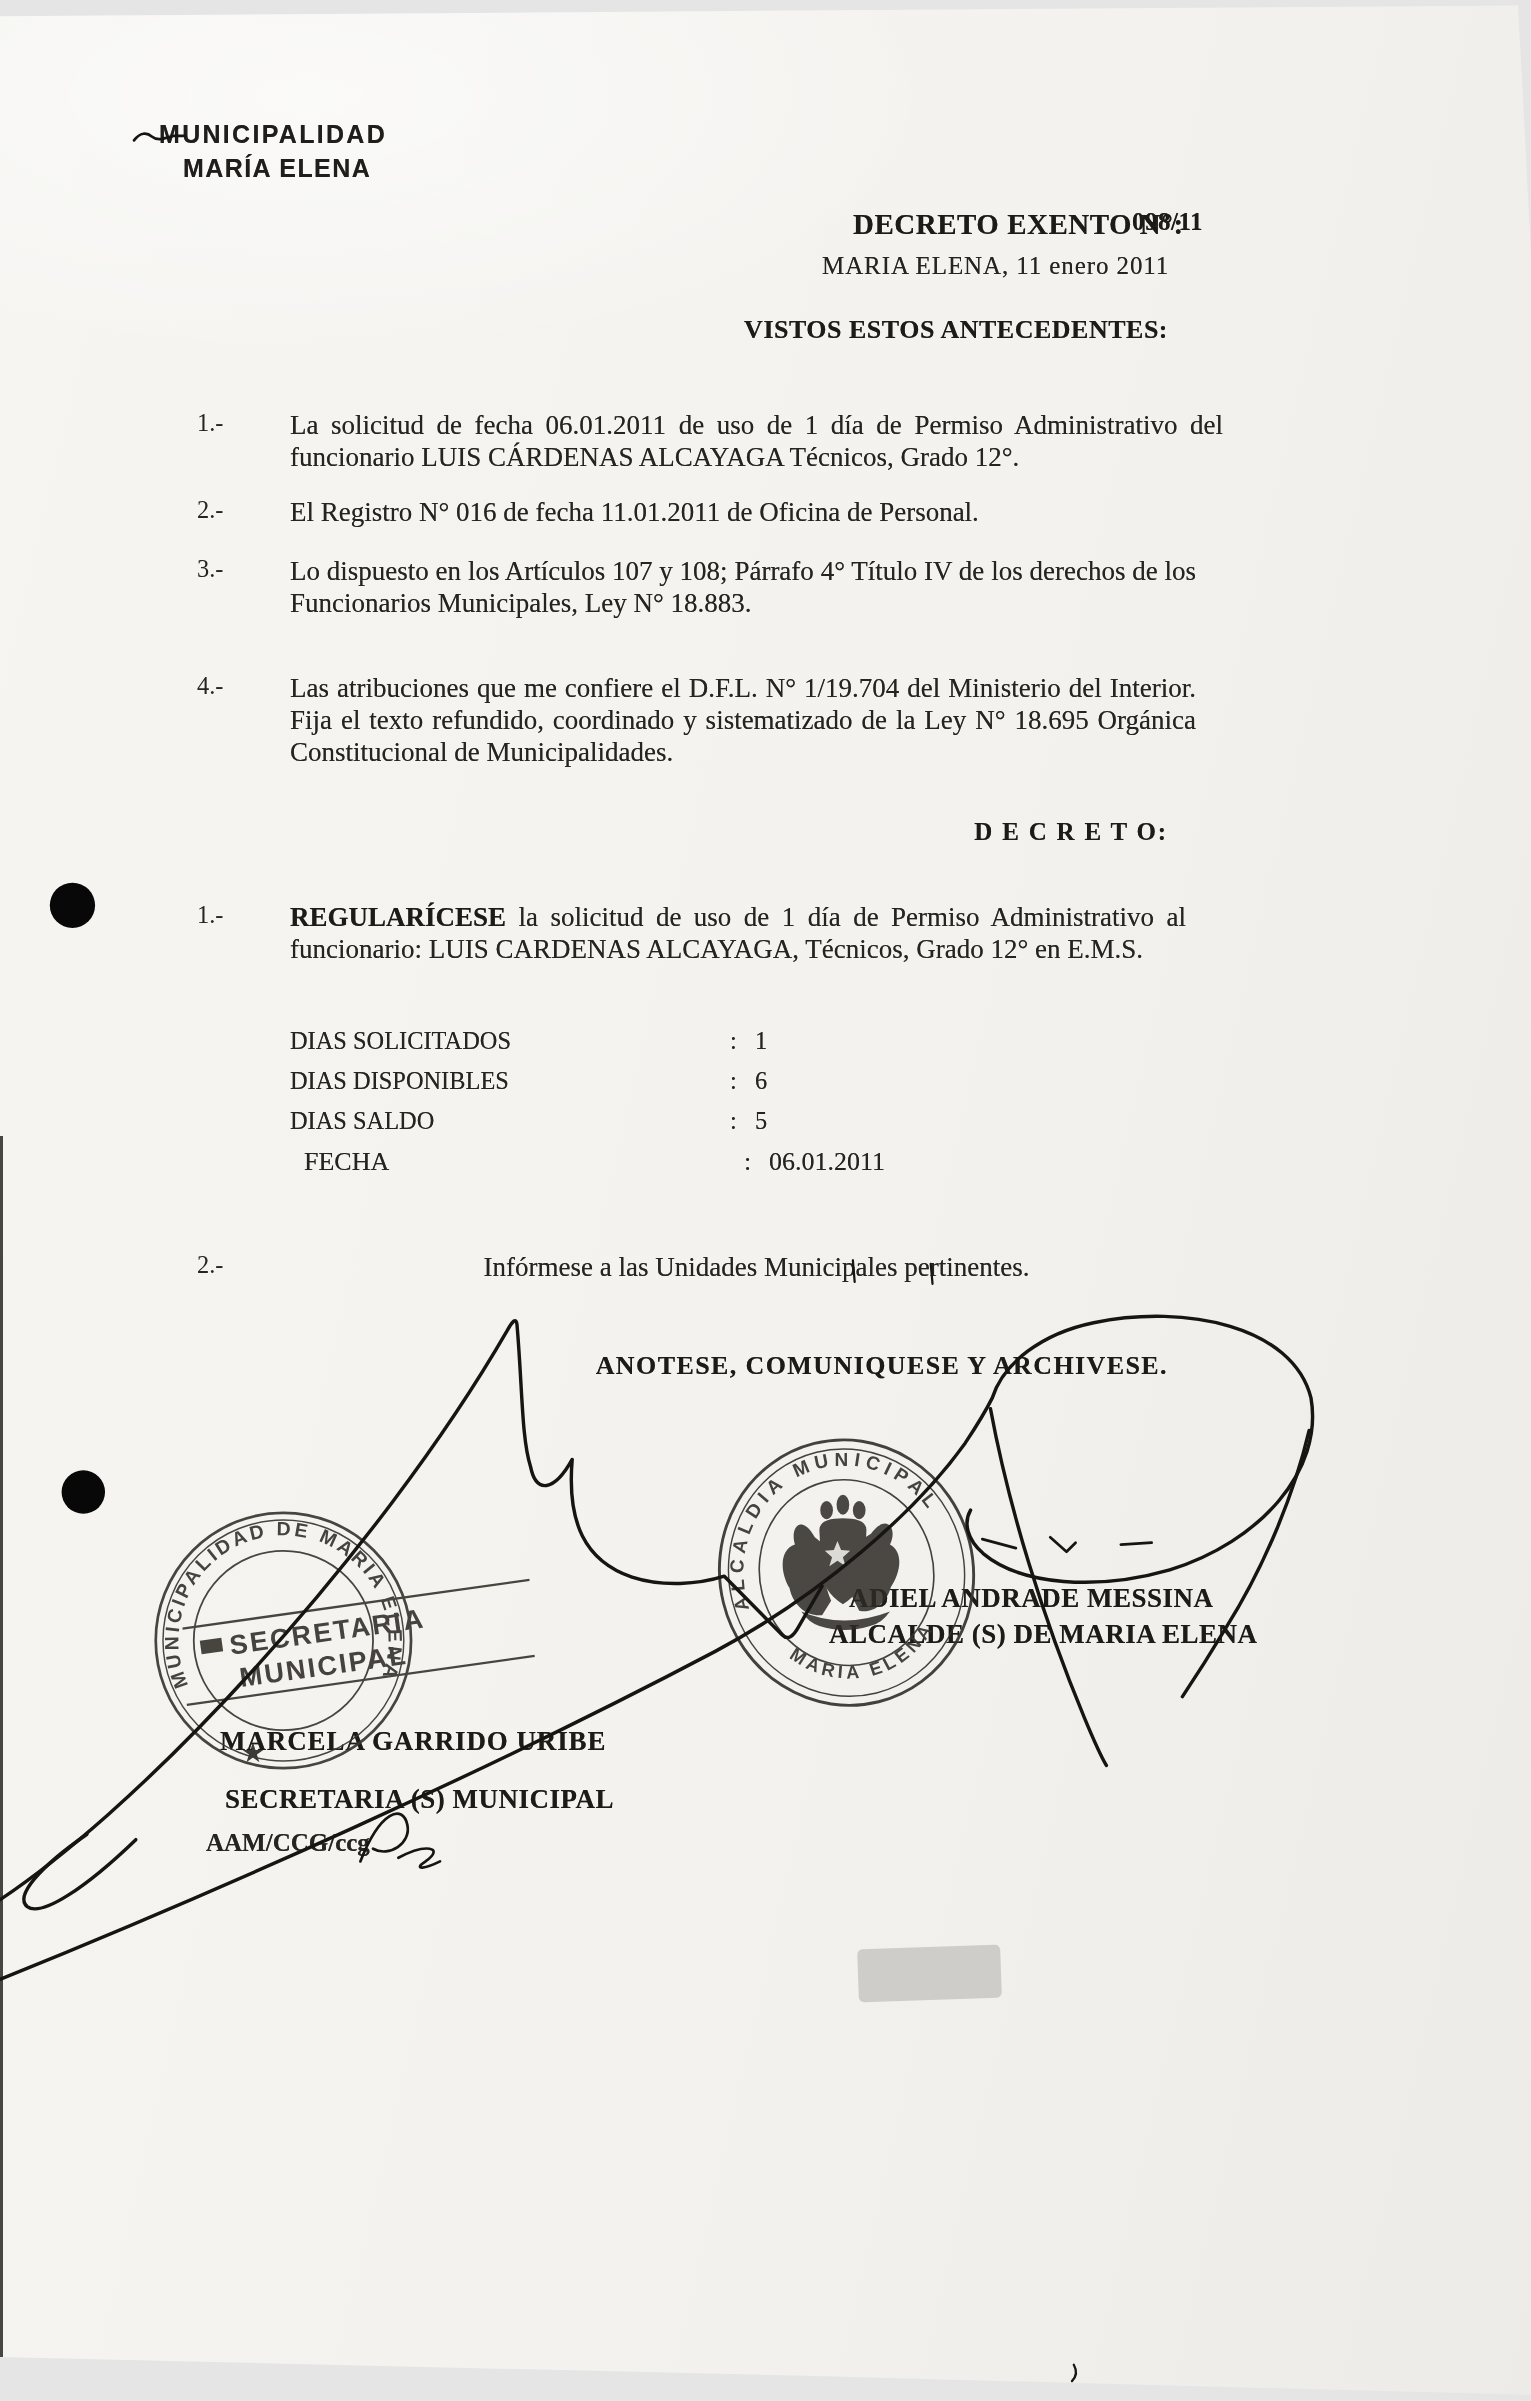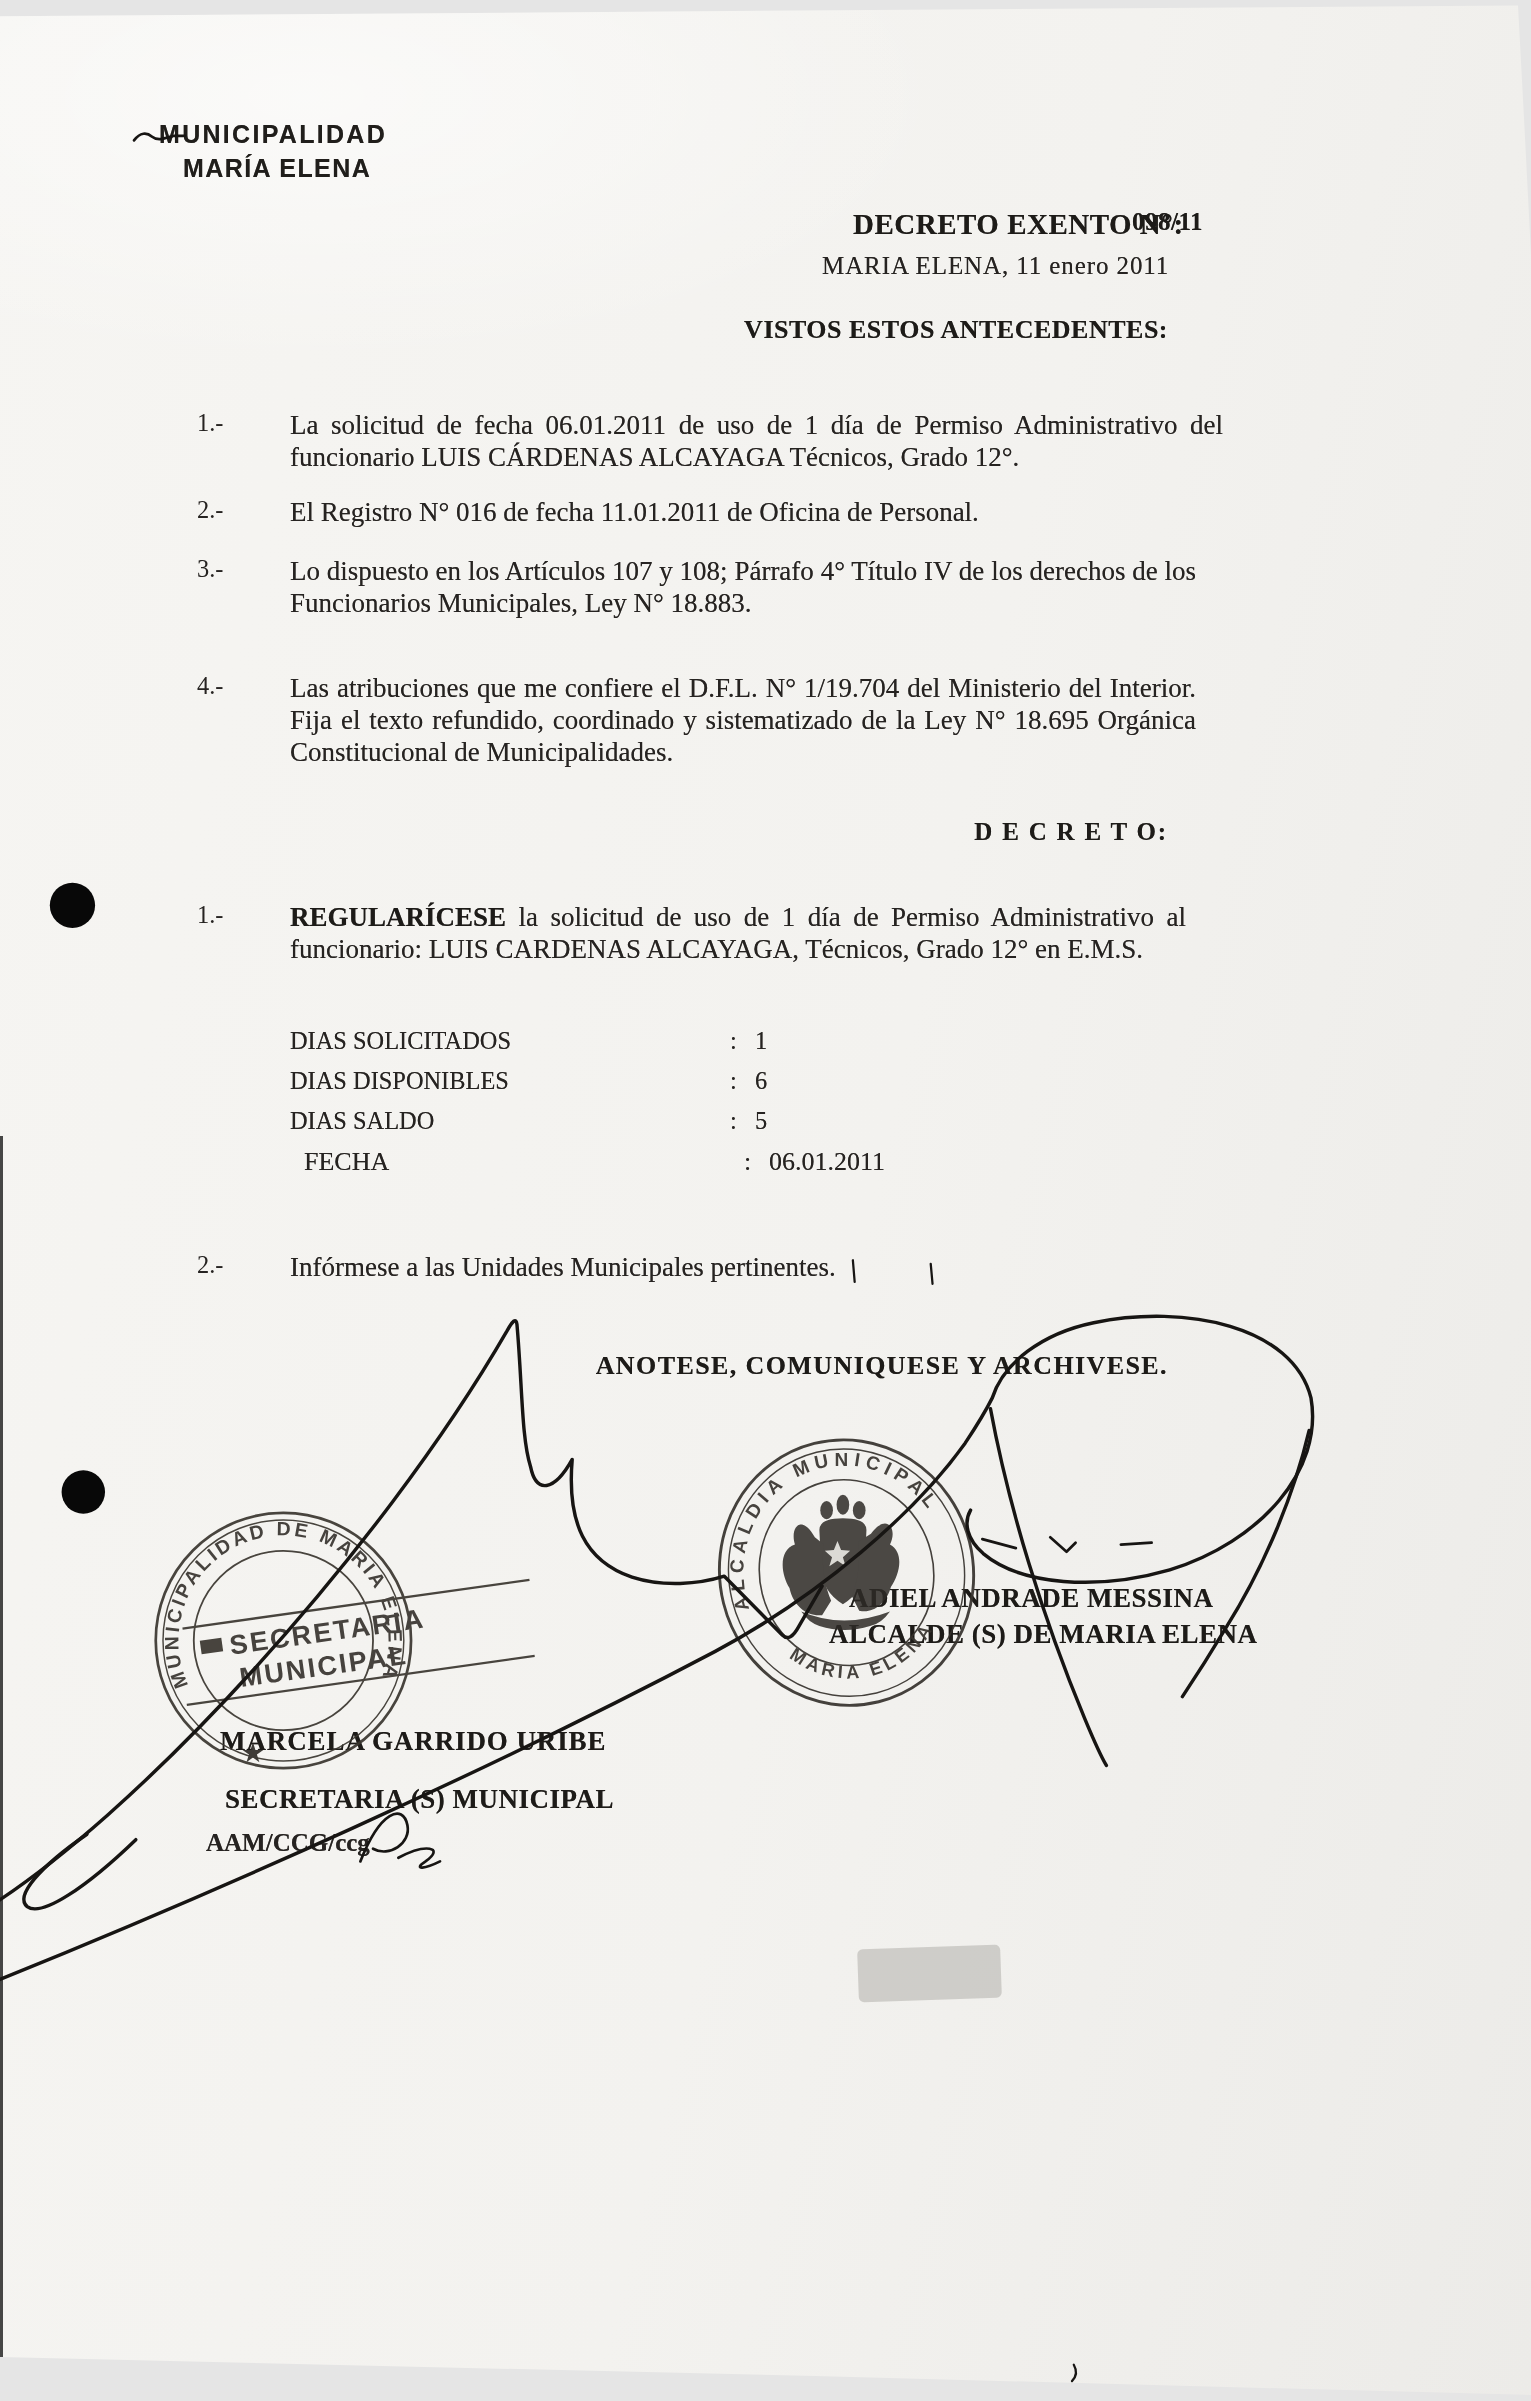--- a/index.html
+++ b/index.html
@@ -56,21 +56,21 @@
 
   <div class="num" style="top:901px;">1.-</div>
   <div class="par" style="left:290px;top:901px;width:896px;"><span class="b">REGULARÍCESE</span><span> la solicitud de uso de 1 día de Permiso Administrativo al funcionario: LUIS CARDENAS ALCAYAGA, Técnicos, Grado 12° en E.M.S.</span></div>
 
   <div class="t" style="left:290px;top:1027px;font-size:24.4px;"><span>DIAS SOLICITADOS</span><span style="position:absolute;left:440px;">:</span><span style="position:absolute;left:465px;">1</span></div>
   <div class="t" style="left:290px;top:1067px;font-size:24.4px;"><span>DIAS DISPONIBLES</span><span style="position:absolute;left:440px;">:</span><span style="position:absolute;left:465px;">6</span></div>
   <div class="t" style="left:290px;top:1107px;font-size:24.4px;"><span>DIAS SALDO</span><span style="position:absolute;left:440px;">:</span><span style="position:absolute;left:465px;">5</span></div>
   <div class="t" style="left:304px;top:1147px;font-size:26px;"><span>FECHA</span><span style="position:absolute;left:440px;">:</span><span style="position:absolute;left:465px;">06.01.2011</span></div>
 
   <div class="num" style="top:1251px;">2.-</div>
-  <div class="par" style="left:290px;top:1251px;width:933px;text-align:left;">Infórmese a las Unidades Municipales pertinentes.</div>
+  <div class="par" style="left:290px;top:1251px;width:933px;text-align:center;">Infórmese a las Unidades Municipales pertinentes.</div>
 
   <div class="t b ctr" style="top:1351px;font-size:26px;letter-spacing:1.4px;">ANOTESE, COMUNIQUESE Y ARCHIVESE.</div>
 
   <div class="t b" style="left:849px;top:1583px;font-size:27px;letter-spacing:0.5px;">ADIEL ANDRADE MESSINA</div>
   <div class="t b" style="left:829px;top:1619px;font-size:27px;letter-spacing:0.5px;">ALCALDE (S) DE MARIA ELENA</div>
   <div class="t b" style="left:220px;top:1726px;font-size:27px;letter-spacing:0.9px;">MARCELA GARRIDO URIBE</div>
   <div class="t b" style="left:225px;top:1784px;font-size:27px;letter-spacing:0.5px;">SECRETARIA (S) MUNICIPAL</div>
   <div class="t" style="left:206px;top:1829px;font-size:25px;font-weight:600;">AAM/CCG/ccg</div>
 
 

